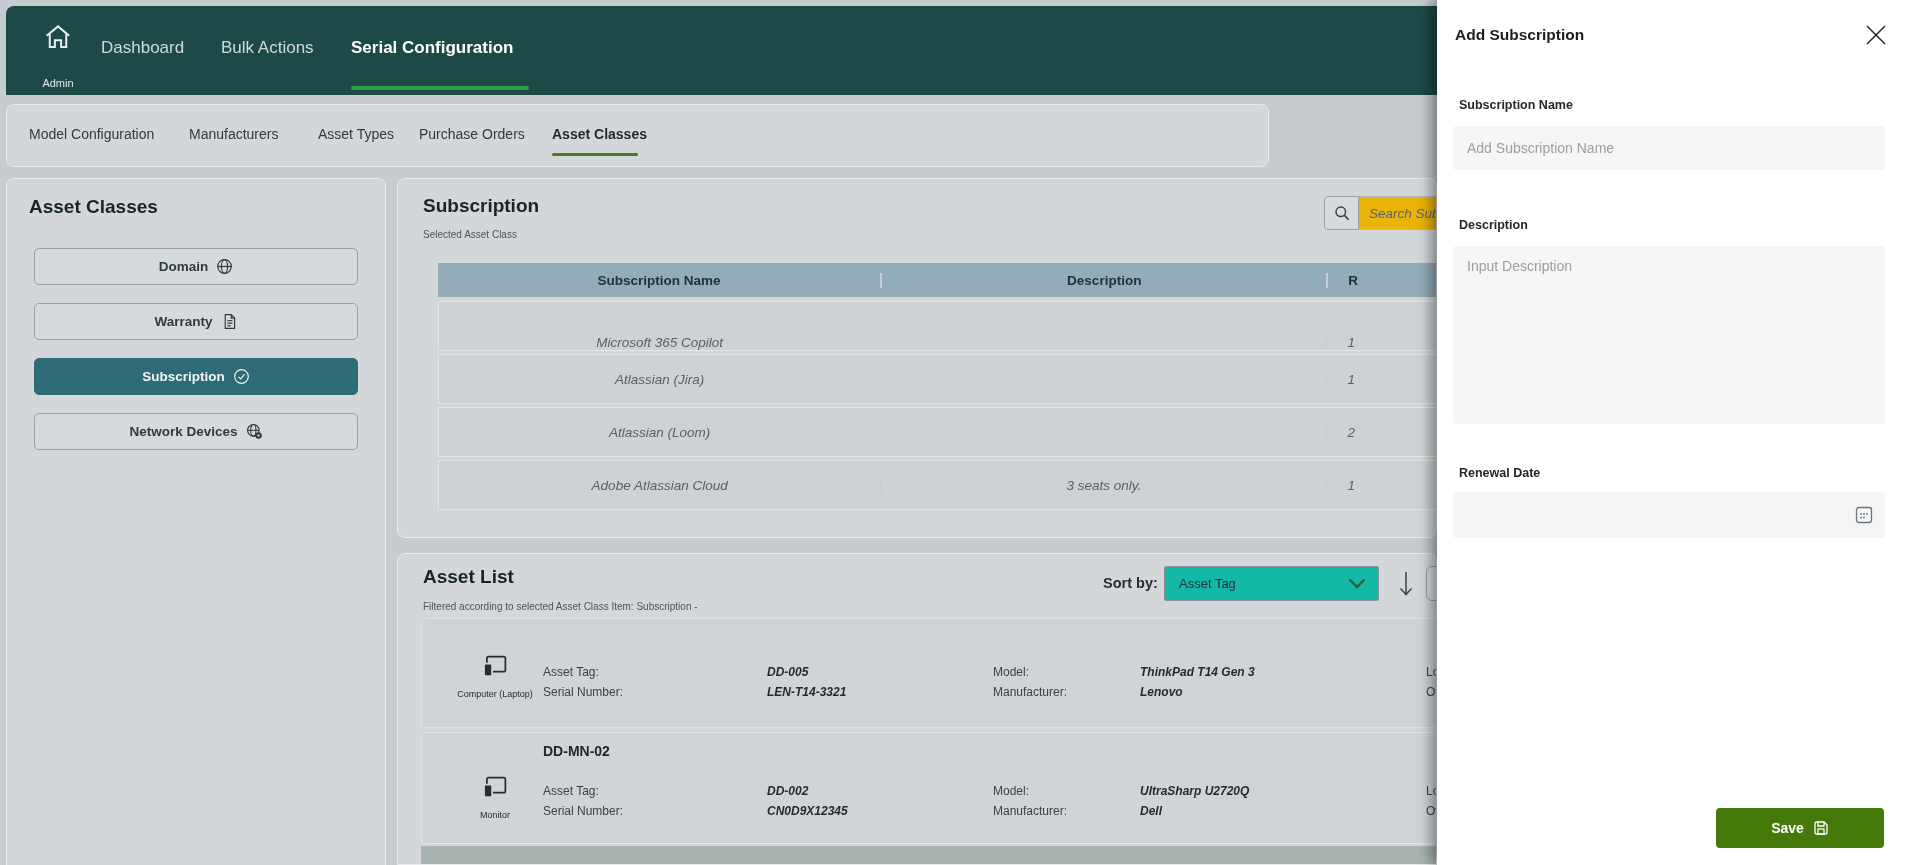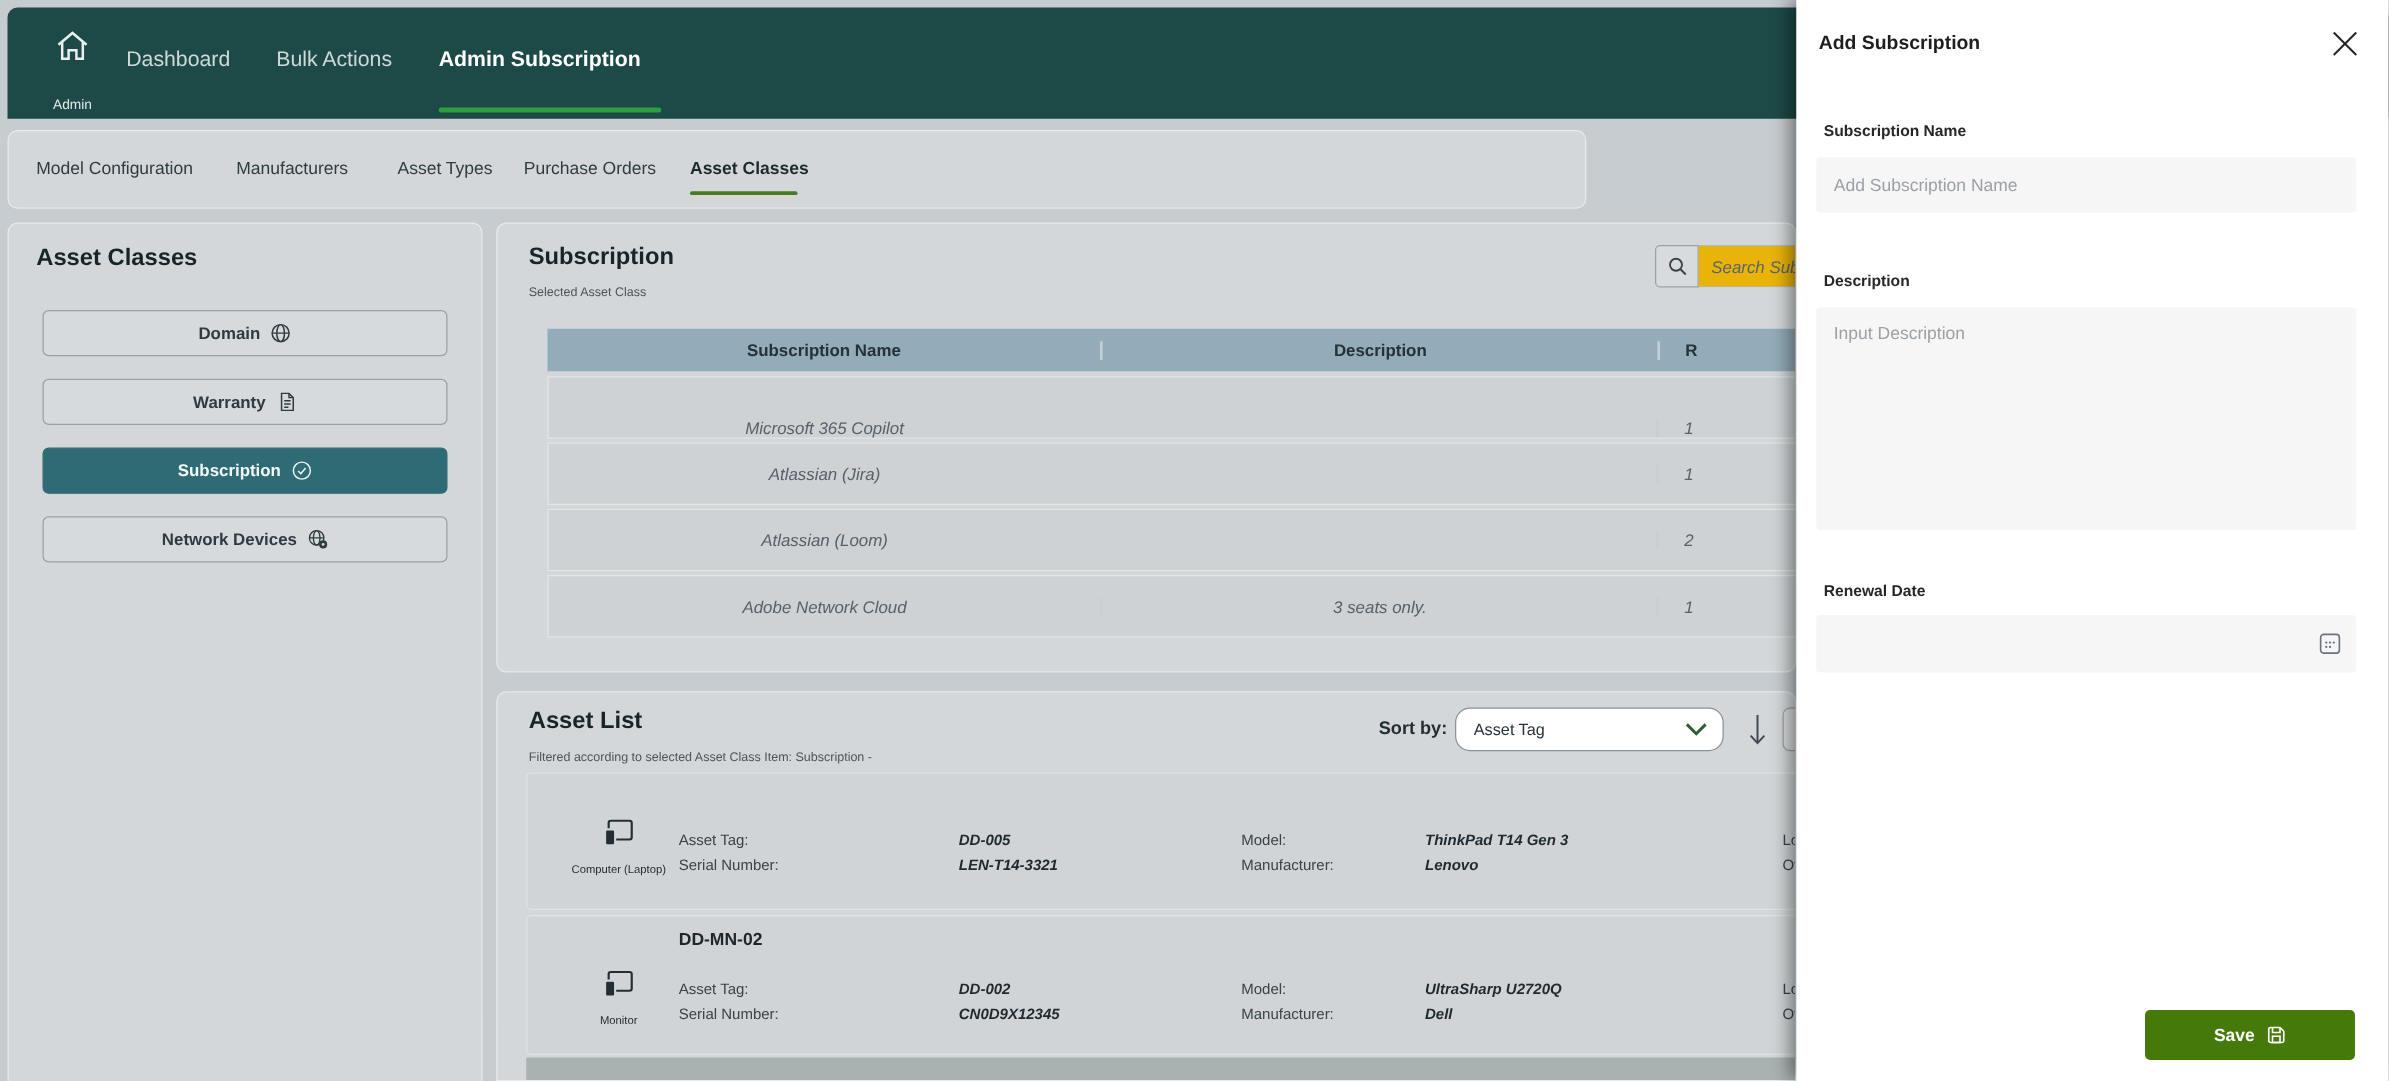--- a/index.html
+++ b/index.html
@@ -73,21 +73,21 @@
   }
   .tbl-row .c { font-size:13.5px; font-style:italic; color:#56616b; text-align:center; }
 
   
   .asset-card { left:397px; top:553px; width:1040px; height:312px; overflow:hidden; border-radius:8px 8px 0 0; }
   .asset-card .section-title { position:absolute; left:25px; top:12px; }
   .asset-card .section-sub { position:absolute; left:25px; top:47px; }
   .sort-label { position:absolute; left:705px; top:21px; font-size:14.5px; font-weight:bold; color:#232e34; }
   .sort-select {
     position:absolute; left:766px; top:12px; width:215px; height:35px;
-    background:#ffffff; border:1px solid #8a9297; border-radius:12px;
+    background:#14b8a6; border:1px solid #8a9297; border-radius:2px;
     display:flex; align-items:center; cursor:pointer;
   }
   .sort-select .val { font-size:13px; color:#28333a; padding-left:14px; flex:1; }
   .sort-select svg { margin-right:12px; }
   .sort-dir { position:absolute; left:996px; top:13px; width:24px; height:33px; display:flex; align-items:center; justify-content:center; cursor:pointer; }
   .sliver-btn { position:absolute; left:1028px; top:12px; width:22px; height:35px; border:1px solid #9aa2a6; border-radius:6px; background:#d8dbdd; }
   .asset-item {
     position:absolute; left:23px; width:1017px; background:#d0d4d6; border:1px solid #e0e2e3; border-radius:4px; cursor:pointer;
   }
   .asset-item .dev { position:absolute; left:28px; width:90px; text-align:center; }
@@ -130,21 +130,21 @@
   <div class="app-header">
     <div class="home-block">
       <svg viewBox="0 0 24 24" fill="none" stroke-width="1.6">
         <path d="M3 11 L12 3.5 L21 11"></path>
           <path d="M5.4 9.4 V20 H9.5 V14.5 H14.5 V20 H18.6 V9.4"></path>
       </svg>
       <div class="home-label">Admin</div>
     </div>
     <div class="nav-item" style="left:95px;">Dashboard</div>
     <div class="nav-item" style="left:215px;">Bulk Actions</div>
-    <div class="nav-item active" style="left:345px;">Admin Subscription</div>
+    <div class="nav-item active" style="left:345px;">Serial Configuration</div>
     <div class="nav-underline"></div>
   </div>
 
   <div class="card tabbar">
     <div class="tab" style="left:22px;">Model Configuration</div>
     <div class="tab" style="left:182px;">Manufacturers</div>
     <div class="tab" style="left:311px;">Asset Types</div>
     <div class="tab" style="left:412px;">Purchase Orders</div>
     <div class="tab active" style="left:545px;">Asset Classes</div>
     <div class="tab-underline"></div>
@@ -218,21 +218,21 @@
       <div class="c c1">Atlassian (Jira)</div>
       <div class="c c2"></div>
       <div class="c c3">1</div>
     </div>
     <div class="tbl-row" style="top:228px;">
       <div class="c c1">Atlassian (Loom)</div>
       <div class="c c2"></div>
       <div class="c c3">2</div>
     </div>
     <div class="tbl-row" style="top:281px;">
-      <div class="c c1">Adobe Network Cloud</div>
+      <div class="c c1">Adobe Atlassian Cloud</div>
       <div class="c c2">3 seats only.</div>
       <div class="c c3">1</div>
     </div>
   </div>
 
   <div class="card asset-card">
     <div class="section-title">Asset List</div>
     <div class="section-sub">Filtered according to selected Asset Class Item: Subscription -</div>
 
     <div class="sort-label">Sort by:</div>

